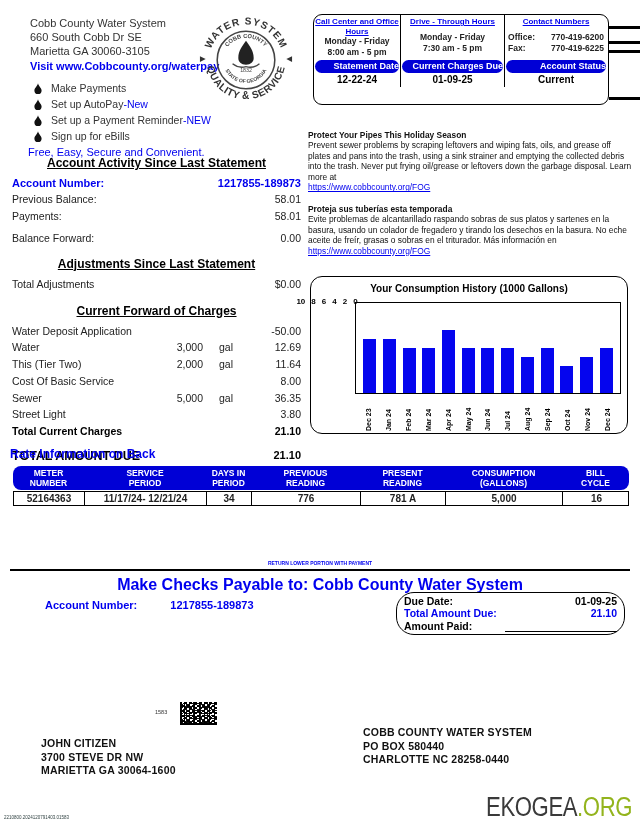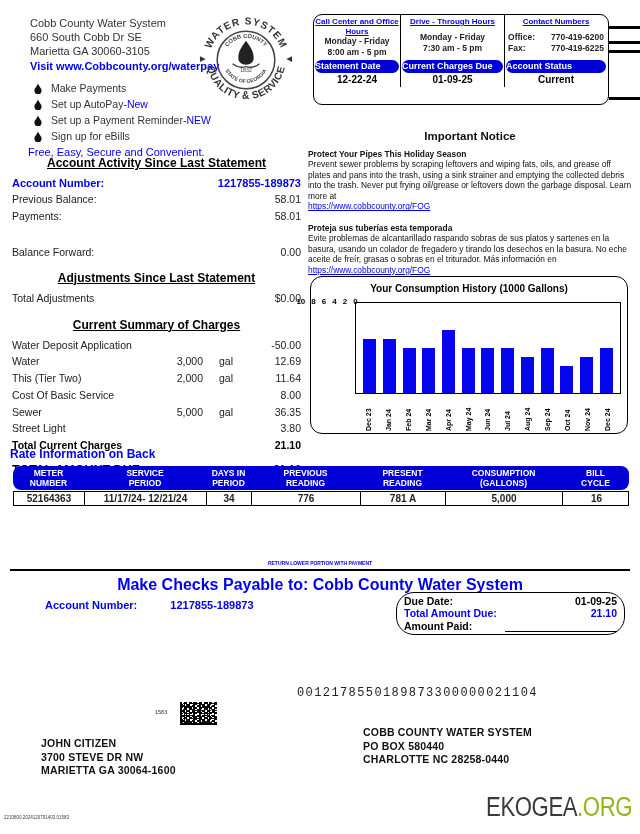--- a/index.html
+++ b/index.html
@@ -25,33 +25,33 @@
     border:1.6px solid #000; border-radius:9px; overflow:hidden; background:#fff;
   }
   .infocols { display:grid; grid-template-columns:87px 104px 102px; height:72px; }
   .infocol { border-right:1.4px solid #000; display:flex; flex-direction:column; align-items:center; padding-top:2px; }
   .infocol:last-child { border-right:none; }
   .infolink { font-size:8px; font-weight:bold; color:#0000EE; text-decoration:underline; text-align:center; line-height:9.5px; cursor:pointer; }
   .infoline { font-size:8.5px; font-weight:bold; color:#222; line-height:11px; text-align:center; }
   .contact-row { display:flex; justify-content:space-between; width:94%; font-size:8.5px; font-weight:bold; color:#222; line-height:11px; }
   .pillwrap { margin-top:auto; width:100%; padding:0 1px; }
   .pill {
-    background:#0000D6; color:#fff; font-size:9px; font-weight:bold; text-align:left;
+    background:#0000D6; color:#fff; font-size:9px; font-weight:bold; text-align:right;
     border-radius:8px; height:13px; line-height:13px; width:100%;
   }
   .pillvalue { font-size:10px; font-weight:bold; text-align:center; line-height:14px; width:100%; }
   .service-loc { border-top:1.4px solid #000; font-size:10px; font-weight:bold; padding:2px 0 0 6px; height:19px; }
   
   .regmark { position:absolute; left:609px; width:31px; height:3px; background:#000; }
   
   .leftcol { position:absolute; left:10px; top:156px; width:293px; }
   .sec-title { text-align:center; font-size:12px; font-weight:bold; text-decoration:underline; margin-bottom:7px; }
   .acct-row { display:flex; justify-content:space-between; padding:0 2px; font-size:11px; font-weight:bold; color:#0000EE; margin-bottom:4px; }
   .lrow { display:flex; justify-content:space-between; padding:0 2px; font-size:10.5px; color:#222; margin-bottom:4.5px; }
-  .lrow.gap { margin-top:24px;gap:28px; }
+  .lrow.gap { margin-top:10px;gap:28px; }
   .crow { display:flex; padding:0 2px; font-size:10.5px; color:#222; margin-bottom:4.8px; }
   .crow .clabel { flex:1; }
   .crow .cqty { width:52px; text-align:right; }
   .crow .cunit { width:46px; text-align:center; }
   .crow .cval { width:52px; text-align:right; }
   .crow.bold { font-weight:bold; color:#000; }
   .total-due { display:flex; justify-content:space-between; padding:0 2px; font-size:12.5px; font-weight:bold; margin-top:12px; }
   .total-due .cval { width:52px; text-align:right; font-size:11px; }
   
   .notice { position:absolute; left:308px; top:130px; width:324px; }
@@ -244,21 +244,21 @@
       <span>Balance Forward:</span>
       <span>0.00</span>
     </div>
 
     <div class="sec-title" style="margin-top:13px">Adjustments Since Last Statement</div>
     <div class="lrow">
       <span>Total Adjustments</span>
       <span>$0.00</span>
     </div>
 
-    <div class="sec-title" style="margin-top:14px">Current Summary of Charges</div>
+    <div class="sec-title" style="margin-top:14px">Current Forward of Charges</div>
     <div class="crow">
       <span class="clabel">Water Deposit Application</span>
       <span class="cqty"></span>
       <span class="cunit"></span>
       <span class="cval">-50.00</span>
     </div>
     <div class="crow">
       <span class="clabel">Water</span>
       <span class="cqty">3,000</span>
       <span class="cunit">gal</span>
@@ -294,21 +294,20 @@
       <span class="cunit"></span>
       <span class="cval">21.10</span>
     </div>
     <div class="total-due">
       <span>TOTAL AMOUNT DUE</span>
       <span class="cval">21.10</span>
     </div>
   </div>
 
   <div class="notice">
-    <div class="notice-title">Important Notice</div>
     <div class="block">
       <h3>Protect Your Pipes This Holiday Season</h3>
       <p><span>Prevent sewer problems by scraping leftovers and wiping fats, oils, and grease off plates and pans into the trash, using a sink strainer and emptying the collected debris into the trash. Never put frying oil/grease or leftovers down the garbage disposal. Learn more at</span><br>
       <a>https://www.cobbcounty.org/FOG</a></p>
     </div>
     <div class="block">
       <h3>Proteja sus tuberías esta temporada</h3>
       <p><span>Evite problemas de alcantarillado raspando sobras de sus platos y sartenes en la basura, usando un colador de fregadero y tirando los desechos en la basura. No eche aceite de freír, grasas o sobras en el triturador. Más información en</span><br>
       <a>https://www.cobbcounty.org/FOG</a></p>
     </div>
@@ -418,21 +417,20 @@
     <div class="stubrow blue">
       <span>Total Amount Due:</span>
       <span>21.10</span>
     </div>
     <div class="stubrow">
       <span>Amount Paid:</span>
       <span class="paid-line"></span>
     </div>
   </div>
 
-  <div class="ocr">0012178550189873300000021104</div>
   <div class="bc-num">1583</div>
   <div class="barcode"></div>
 
   <div class="addr recipient">
     <div>JOHN CITIZEN</div>
     <div>3700 STEVE DR NW</div>
     <div>MARIETTA GA 30064-1600</div>
   </div>
   <div class="addr remit">
     <div>COBB COUNTY WATER SYSTEM</div>

